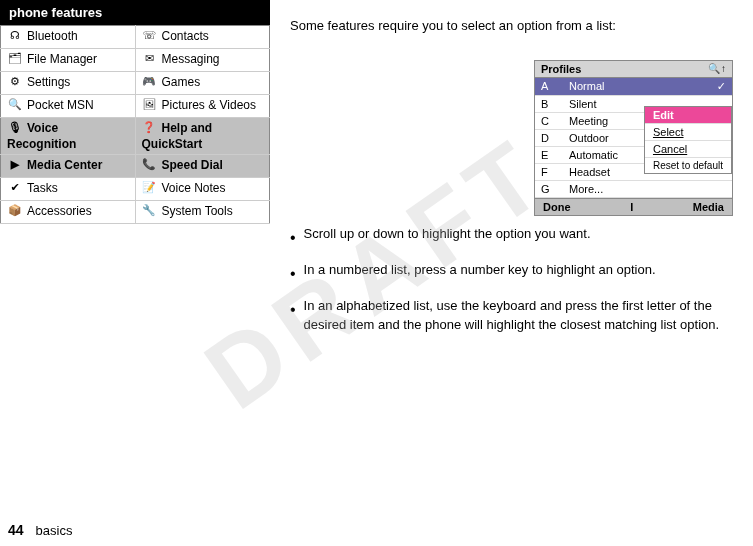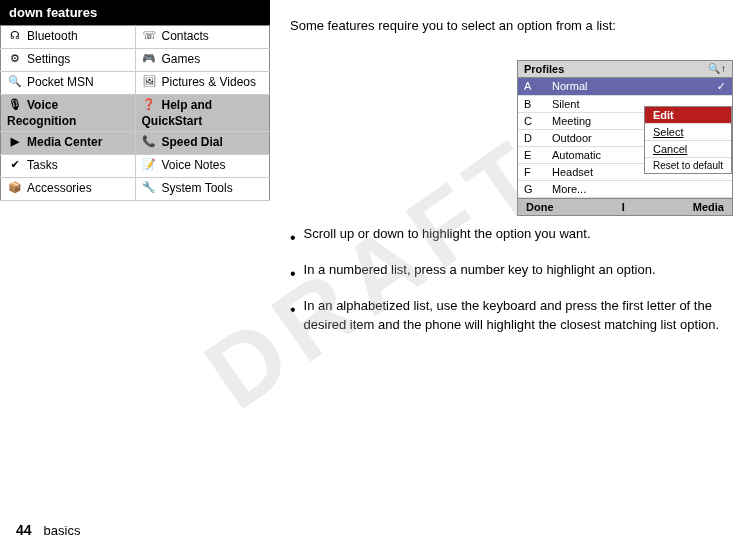--- a/index.html
+++ b/index.html
@@ -61,21 +61,21 @@
 
     .menu-row-highlight td {
       background: #c0c0c0;
       font-weight: bold;
     }
 
     
     .page-footer {
       position: absolute;
       bottom: 0;
-      left: 8px;
+      left: 0;
       width: 270px;
       display: flex;
       align-items: center;
       padding: 8px;
       font-size: 13px;
     }
 
     .page-number {
       font-weight: bold;
       font-size: 14px;
@@ -94,21 +94,21 @@
 
     .intro-text {
       font-size: 13px;
       line-height: 1.5;
       margin-bottom: 24px;
     }
 
     
     .phone-ui {
       position: relative;
-      width: 216px;
+      width: 199px;
       border: 1px solid #888;
       float: right;
       margin-left: 16px;
       margin-bottom: 8px;
       background: #fff;
       font-size: 11px;
     }
 
     .phone-header {
       background: #d4d4d4;
@@ -170,21 +170,21 @@
       min-width: 70px;
     }
 
     .context-menu-item {
       padding: 2px 8px;
       font-size: 11px;
       border-bottom: 1px solid #ddd;
     }
 
     .context-menu-item.active {
-      background: #b91c1c;
+      background: #ec4899;
       color: #fff;
       font-weight: bold;
     }
 
     .context-menu-item.underline {
       text-decoration: underline;
     }
 
     .context-menu-reset {
       padding: 2px 8px;
@@ -243,26 +243,30 @@
       color: rgba(180, 180, 180, 0.25);
       white-space: nowrap;
       letter-spacing: 10px;
       text-transform: uppercase;
     }
   </style>
 </head>
 <body>
 
 <div class="left-panel">
-  <div class="menu-features-header">down features</div>
+  <div class="menu-features-header">phone features</div>
   <table class="menu-table">
     <tbody>
         <tr>
       <td><span class="menu-icon">☊</span><span>Bluetooth</span></td>
       <td><span class="menu-icon">☏</span><span>Contacts</span></td>
+    </tr>
+    <tr>
+      <td><span class="menu-icon">🗂</span><span>File Manager</span></td>
+      <td><span class="menu-icon">✉</span><span>Messaging</span></td>
     </tr>
     <tr>
       <td><span class="menu-icon">⚙</span><span>Settings</span></td>
       <td><span class="menu-icon">🎮</span><span>Games</span></td>
     </tr>
     <tr>
       <td><span class="menu-icon">🔍</span><span>Pocket MSN</span></td>
       <td><span class="menu-icon">🖼</span><span>Pictures &amp; Videos</span></td>
     </tr>
     <tr class="menu-row-highlight">

